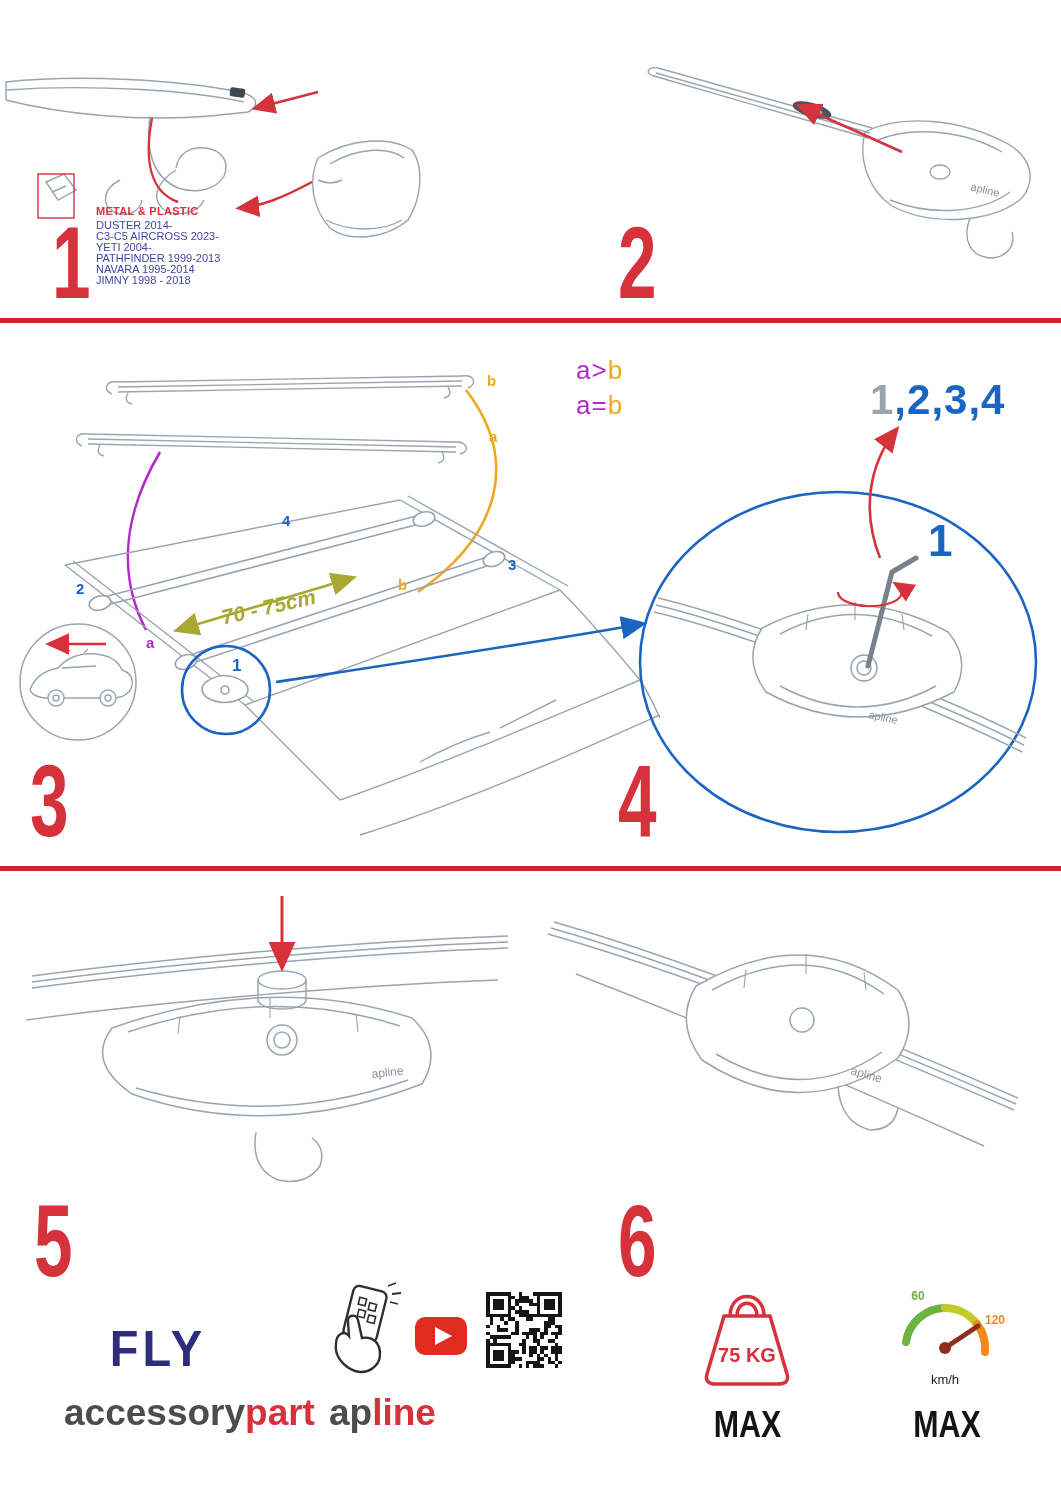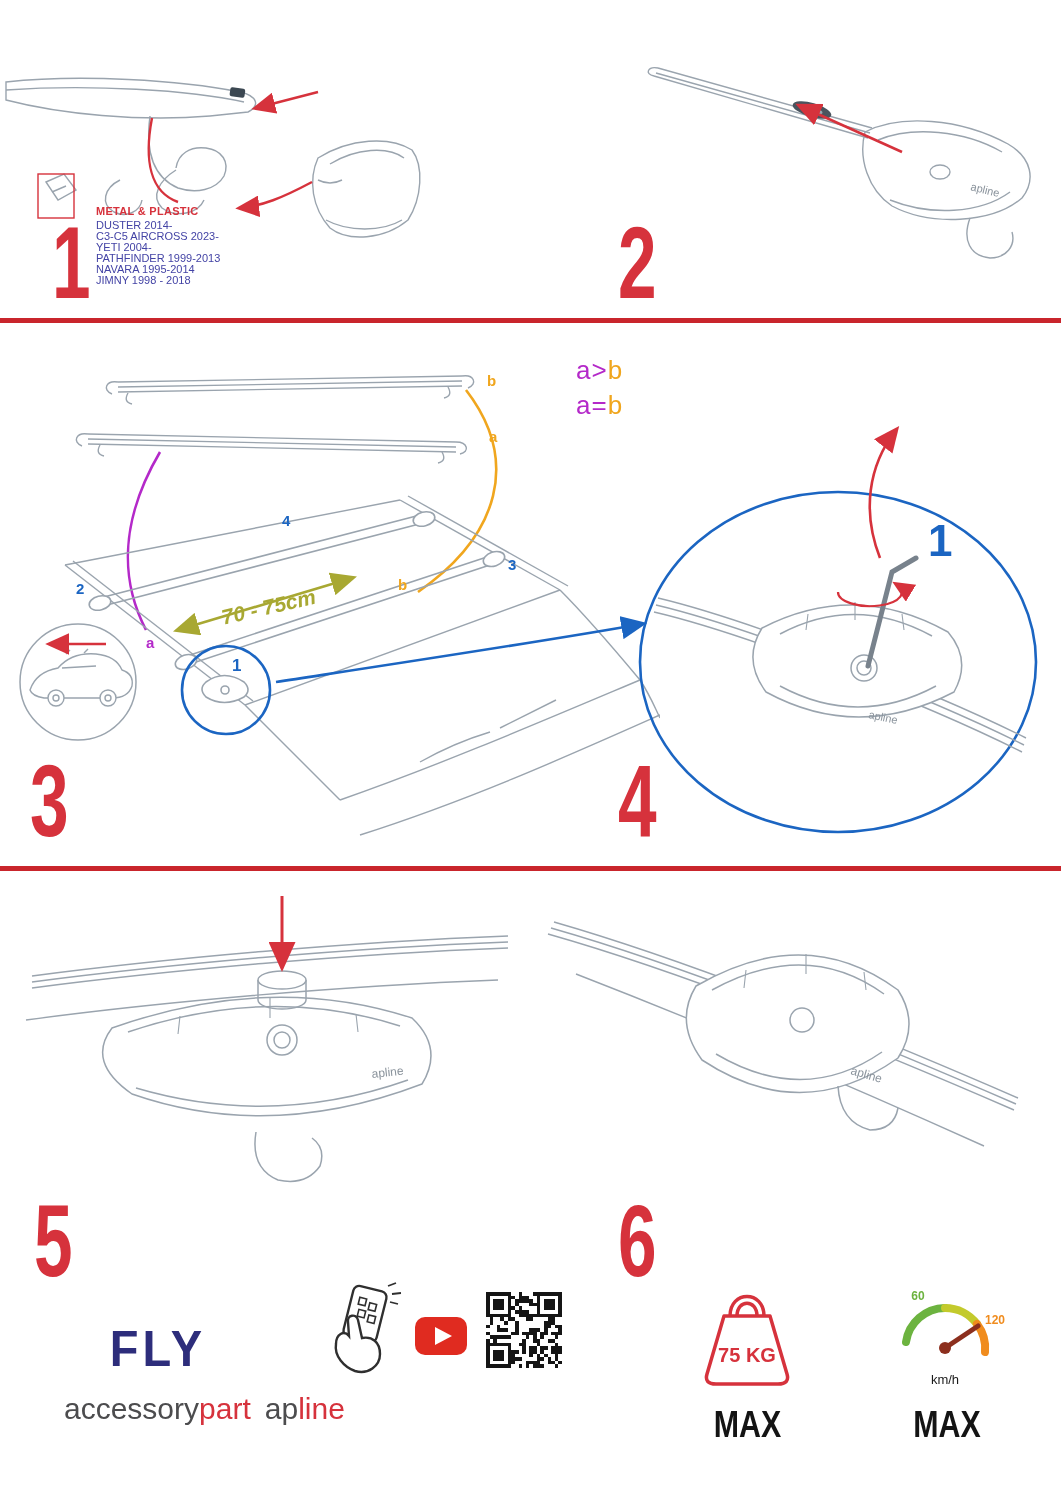--- a/index.html
+++ b/index.html
@@ -23,21 +23,21 @@
     position:absolute;left:222px;top:606px;color:#a8a832;font-size:21px;font-weight:700;
     font-style:italic;transform:rotate(-13deg);transform-origin:left center;white-space:nowrap;
   }
   .seq{position:absolute;left:870px;top:376px;font-size:42px;font-weight:700;letter-spacing:1px;}
   .seq-gray{color:#9aa4ae}.seq-blue{color:#1b65c2}
   .blue-one{position:absolute;left:928px;top:516px;font-size:44px;font-weight:700;color:#1b65c2;}
   .fly{
     position:absolute;left:88px;top:1320px;width:140px;text-align:center;color:#2d2d7b;
     font-size:47px;font-weight:600;letter-spacing:4px;transform:scaleY(1.05);transform-origin:top;
   }
-  .brandline{position:absolute;left:64px;top:1392px;font-size:30px;font-weight:400;white-space:nowrap;}
+  .brandline{position:absolute;left:64px;top:1392px;font-size:37px;font-weight:700;white-space:nowrap;}
   .brand-dark{color:#4c4c4e}.brand-red{color:#d6323c}
   .brand-gap{display:inline-block;width:14px;}
   .maxlabel{
     position:absolute;text-align:center;font-size:37px;font-weight:700;color:#141414;
     transform:scaleX(0.82);transform-origin:center top;letter-spacing:0px;
   }
   #qr{position:absolute;left:486px;top:1292px;width:76px;height:76px;display:grid;
       grid-template-columns:repeat(21,1fr);grid-template-rows:repeat(21,1fr);background:#fff;}
   #qr div.on{background:#151515;}
   svg{display:block;}
@@ -236,20 +236,23 @@
   <span class="lbl orange" style="left:489px;top:428px">a</span>
   <span class="lbl blue" style="left:76px;top:580px">2</span>
   <span class="lbl blue" style="left:282px;top:512px">4</span>
   <span class="lbl orange" style="left:398px;top:576px">b</span>
   <span class="lbl blue" style="left:508px;top:556px">3</span>
   <span class="lbl purple" style="left:146px;top:634px">a</span>
   <span class="lbl blue" style="left:232px;top:656px;font-size:17px">1</span>
 
   <div class="distance">70 - 75cm</div>
 
+  <div class="seq">
+    <span class="seq-gray">1</span><span class="seq-blue">,2,3,4</span>
+  </div>
   <div class="blue-one">1</div>
 
   <div class="stepnum" style="left:30px;top:760px">3</div>
   <div class="stepnum" style="left:618px;top:760px">4</div>
 
   <div class="divider" style="top:866px"></div>
 
   <svg class="abs" style="left:20px;top:880px" width="500" height="330" viewBox="0 0 500 330">
     <defs>
       <marker id="s5red" markerWidth="10" markerHeight="9" refX="8" refY="4.5" orient="auto">

